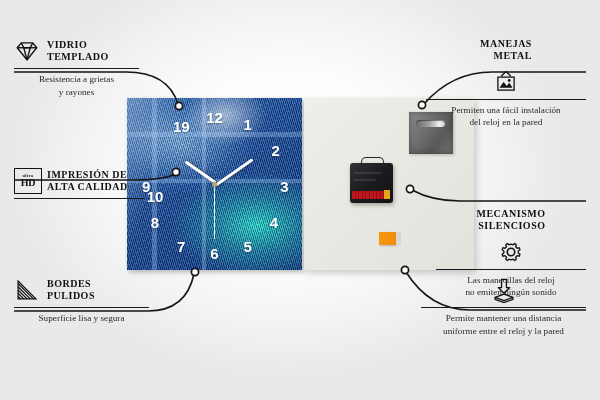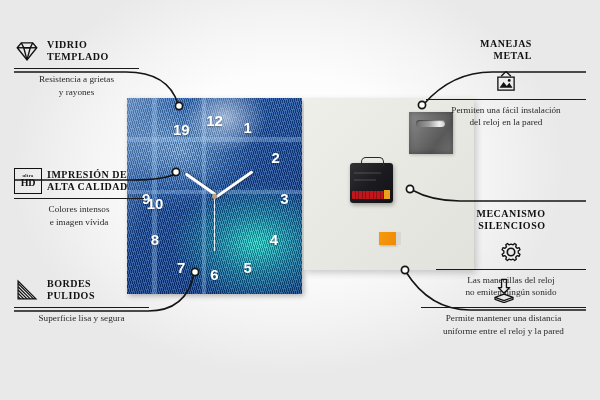--- a/index.html
+++ b/index.html
@@ -11,21 +11,21 @@
     font-family: "Liberation Serif", serif;
     background:
       radial-gradient(ellipse 46% 52% at 48% 42%, #ffffff 0%, #fdfdfd 45%, #f4f4f4 72%, #e9e9ea 100%);
     position: relative;
   }
   #stage { position: absolute; inset: 0; }
 
   
   .product { position: absolute; left: 127px; top: 98px; width: 347px; height: 172px; }
   .panel-left {
-    position: absolute; left: 0; top: 0; width: 175px; height: 196px;
+    position: absolute; left: 0; top: 0; width: 175px; height: 172px;
     overflow: hidden;
     box-shadow: 2px 2px 5px rgba(0,0,0,.28);
     text-align: center;
   }
   .clock-art {
     position: absolute; inset: 0;
     background:
       linear-gradient(112deg, rgba(255,255,255,.28) 0%, rgba(255,255,255,0) 26%),
       repeating-linear-gradient(74deg, rgba(0,0,0,.30) 0px, rgba(0,0,0,.30) 0.9px, rgba(255,255,255,.16) 0.9px, rgba(255,255,255,.16) 2.0px),
       radial-gradient(ellipse 70% 44% at 74% 74%, #22d9d0 0%, rgba(24,180,190,.55) 34%, rgba(10,90,150,0) 70%),
@@ -245,22 +245,20 @@
       <span class="ico">
         <span class="hd-icon-box">
           <span class="hd-small">ultra</span>
           <span class="hd-big">HD</span>
         </span>
       </span>
       <span class="title">IMPRESIÓN DE
 ALTA CALIDAD</span>
     </div>
     <div class="rule"></div>
-    <div class="desc">Colores intensos
-e imagen vívida</div>
   </div>
 
   <div class="callout c-left" style="left:14px; top:277px; width:135px;">
     <div class="head">
       <span class="ico">
         <svg viewBox="0 0 32 32">
             <g stroke="#111" stroke-width="1.5" fill="none">
           <path d="M5 5 L5 27 L27 27 Z" fill="none"></path>
           <path d="M5 8 L24 27"></path>
               <path d="M5 12 L20 27"></path>

